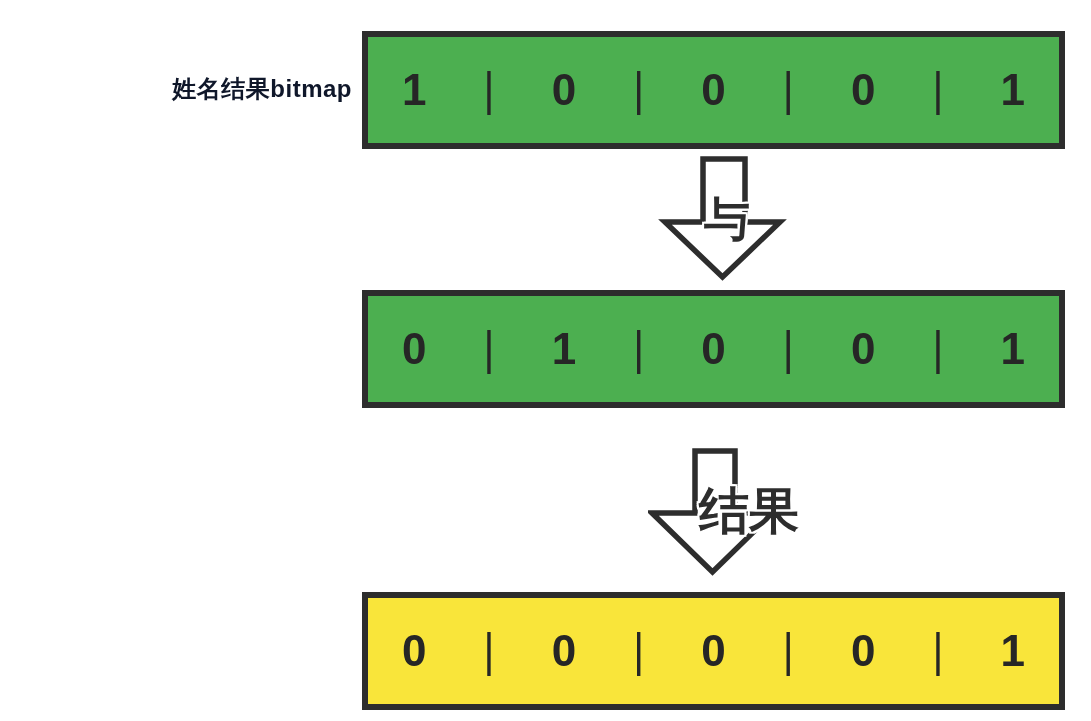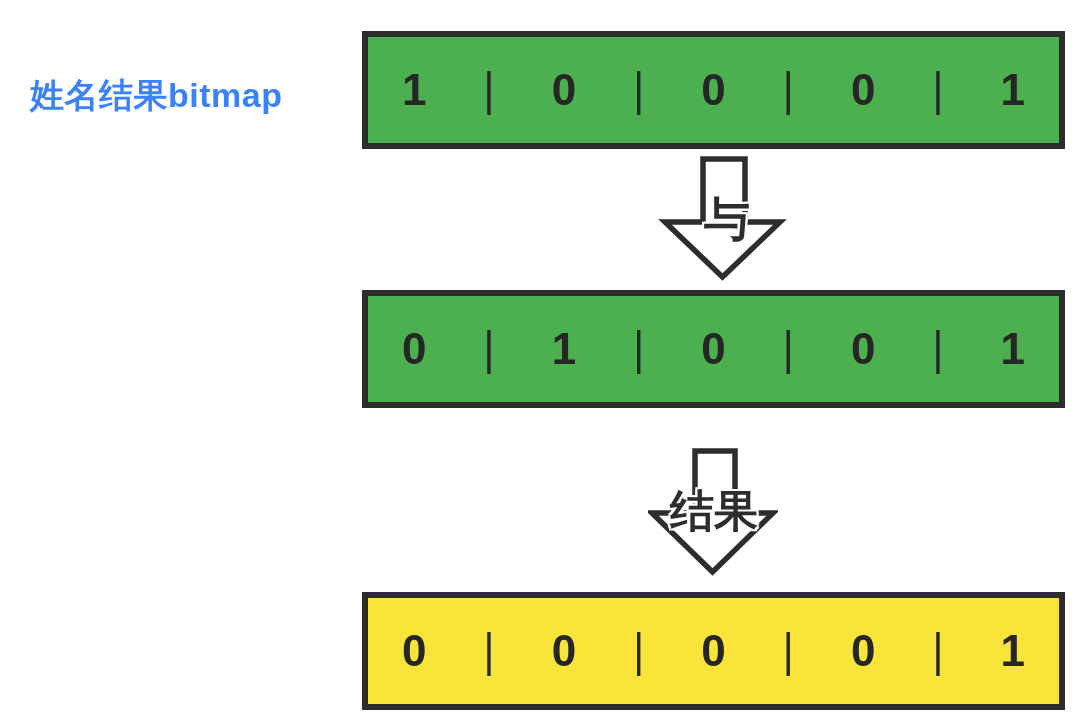--- a/index.html
+++ b/index.html
@@ -12,24 +12,24 @@
     position: relative;
     width: 1091px;
     height: 721px;
     background: #ffffff;
     overflow: hidden;
   }
   .row-label {
     position: absolute;
     left: 30px;
     width: 322px;
-    font-size: 34px;
+    font-size: 24px;
     font-weight: 700;
-    color: #3b82f6;
-    text-align: left;
+    color: #0f172a;
+    text-align: right;
     white-space: nowrap;
     letter-spacing: 0.5px;
   }
   .bitmap-box {
     position: absolute;
     left: 362px;
     width: 703px;
     height: 118px;
     box-sizing: border-box;
     border: 6px solid #2d2d2d;
@@ -58,21 +58,21 @@
     position: absolute;
     transform: translate(-50%, -50%);
     color: #2d2d2d;
     line-height: 1;
     white-space: nowrap;
     text-shadow:
       2px 0 0 #fff, -2px 0 0 #fff, 0 2px 0 #fff, 0 -2px 0 #fff,
       2px 2px 0 #fff, -2px -2px 0 #fff, 2px -2px 0 #fff, -2px 2px 0 #fff;
   }
   .arrow-label.and { font-size: 46px; font-weight: 600; }
-  .arrow-label.result { font-size: 44px; font-weight: 600; }
+  .arrow-label.result { font-size: 50px; font-weight: 600; margin-left: 35px; }
 </style>
 </head>
 <body>
 
 <div class="canvas">
 
   <div class="row-label" style="top: 73px;">姓名结果bitmap</div>
 
   <div class="bitmap-box" style="top: 31px; background-color: rgb(76, 175, 80);">
     <span class="bit">1</span>

